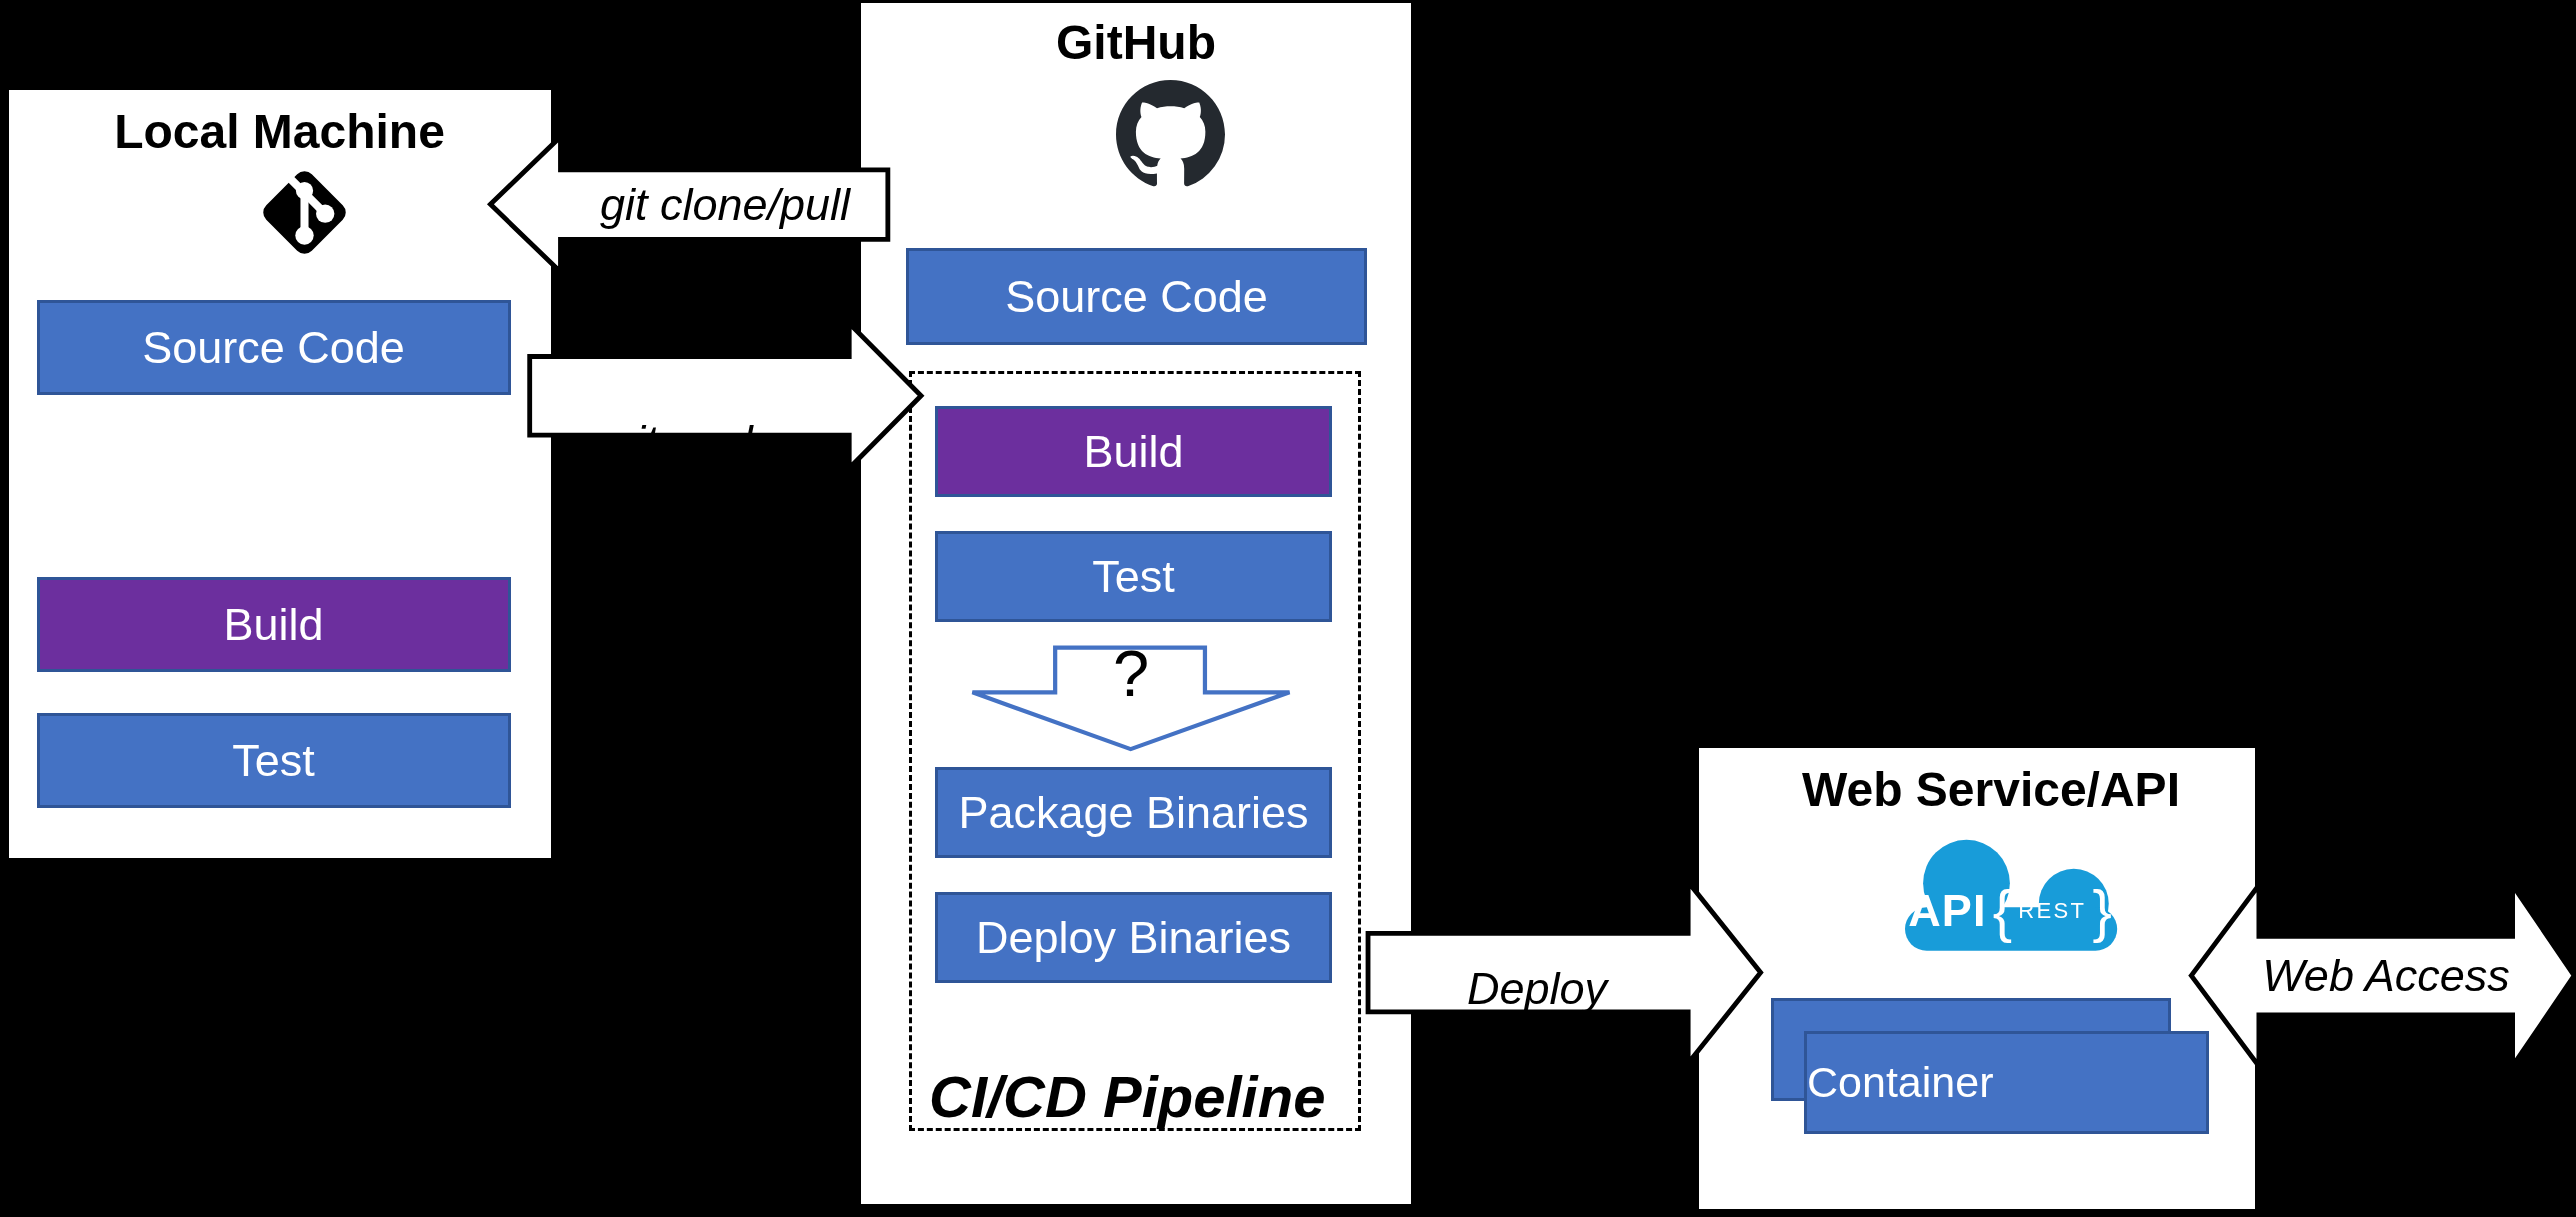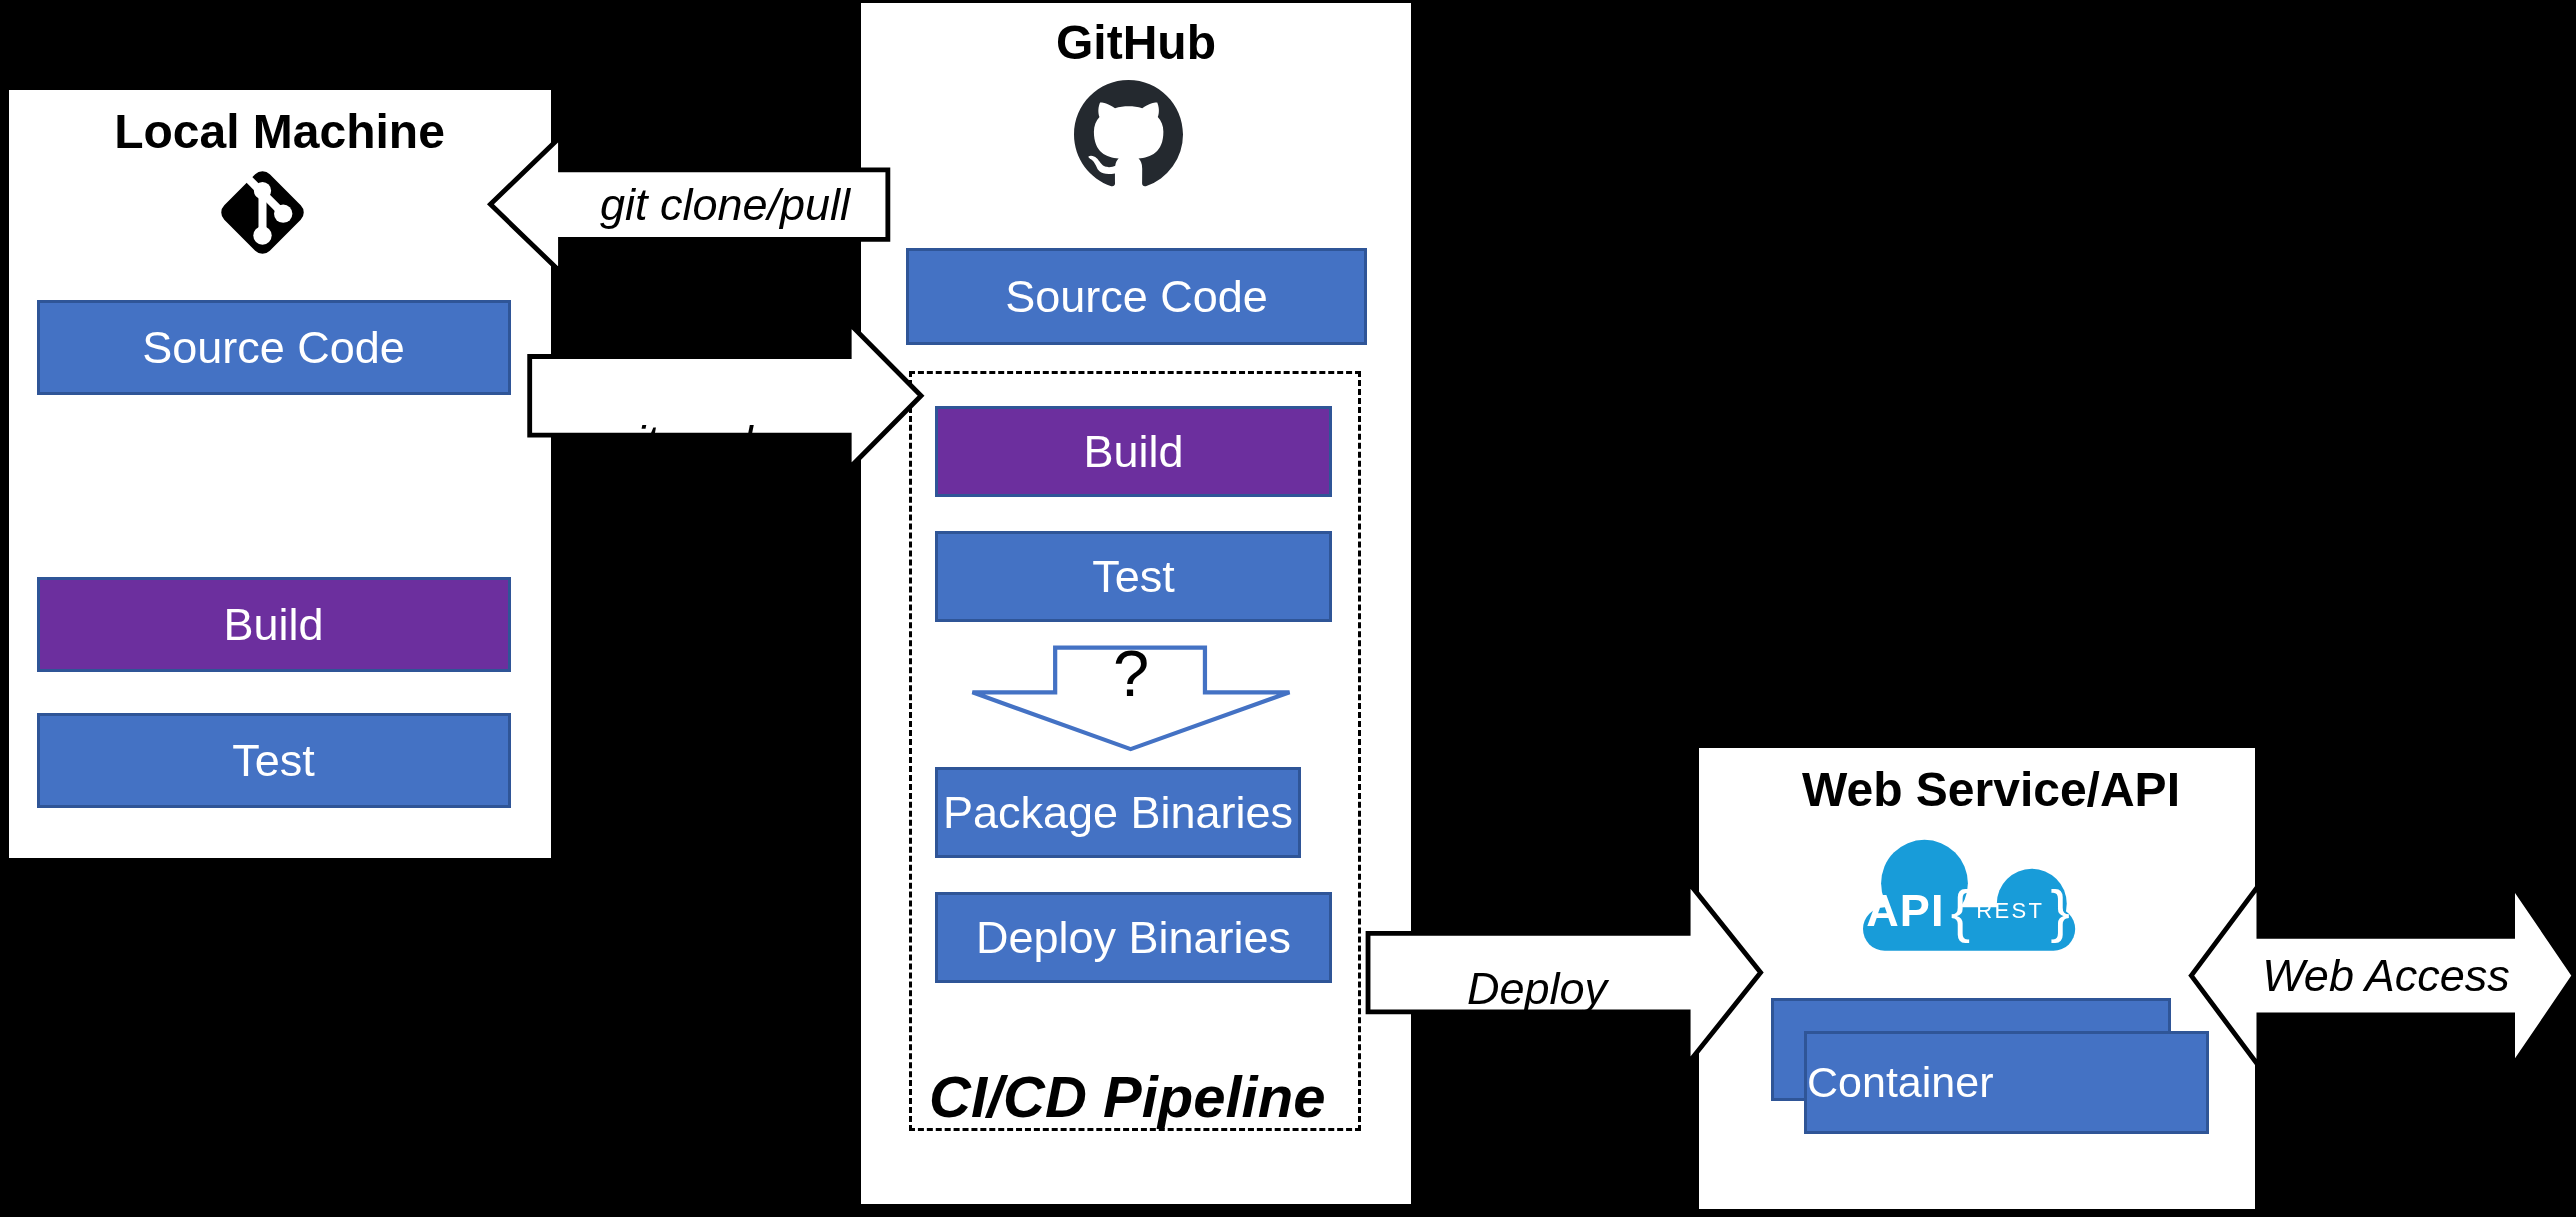--- a/index.html
+++ b/index.html
@@ -28,21 +28,21 @@
   }
   .overlay{position:absolute;left:0;top:0;pointer-events:none;}
   .arrow-label{
     position:absolute;transform:translate(-50%,-50%);
     font-style:italic;font-size:45px;color:#000;white-space:nowrap;line-height:1;
   }
   .q-label{
     position:absolute;transform:translate(-50%,-50%);
     font-size:65px;color:#000;line-height:1;
   }
-  .icon-wrap{position:absolute;}
+  .icon-wrap{position:absolute;margin-left:42px;}
   .cloud-text{
     position:absolute;display:flex;align-items:center;justify-content:center;
     transform:translate(-50%,-50%);color:#fff;white-space:nowrap;
   }
   .cloud-text .api{font-size:45px;font-weight:600;letter-spacing:1.2px;}
   .cloud-text .brace{font-size:58px;font-weight:400;margin:0 6px;}
   .cloud-text .rest{font-size:22px;font-weight:500;letter-spacing:2.4px;}
   .container-box{
     position:absolute;border:3.6px solid var(--box-border,#2F5597);box-sizing:border-box;
     background:var(--blue,#4472C4);
@@ -97,21 +97,21 @@
     </div>
 
     <div class="dashed-box" style="left:48px;top:368px;width:452px;height:760px;"></div>
 
     <div class="step-box purple" style="left:74px;top:403px;width:397px;height:91px;">
       <span>Build</span>
     </div>
     <div class="step-box blue" style="left:74px;top:528px;width:397px;height:91px;">
       <span>Test</span>
     </div>
-    <div class="step-box blue" style="left:74px;top:764px;width:366px;height:91px;">
+    <div class="step-box blue" style="left:74px;top:764px;width:397px;height:91px;">
       <span>Package Binaries</span>
     </div>
     <div class="step-box blue" style="left:74px;top:889px;width:397px;height:91px;">
       <span>Deploy Binaries</span>
     </div>
 
     <div class="pipeline-caption" style="left:68px;top:1065px;">CI/CD Pipeline</div>
   </div>
 
   <div class="panel" style="left:1699px;top:748px;width:556px;height:461px;">

